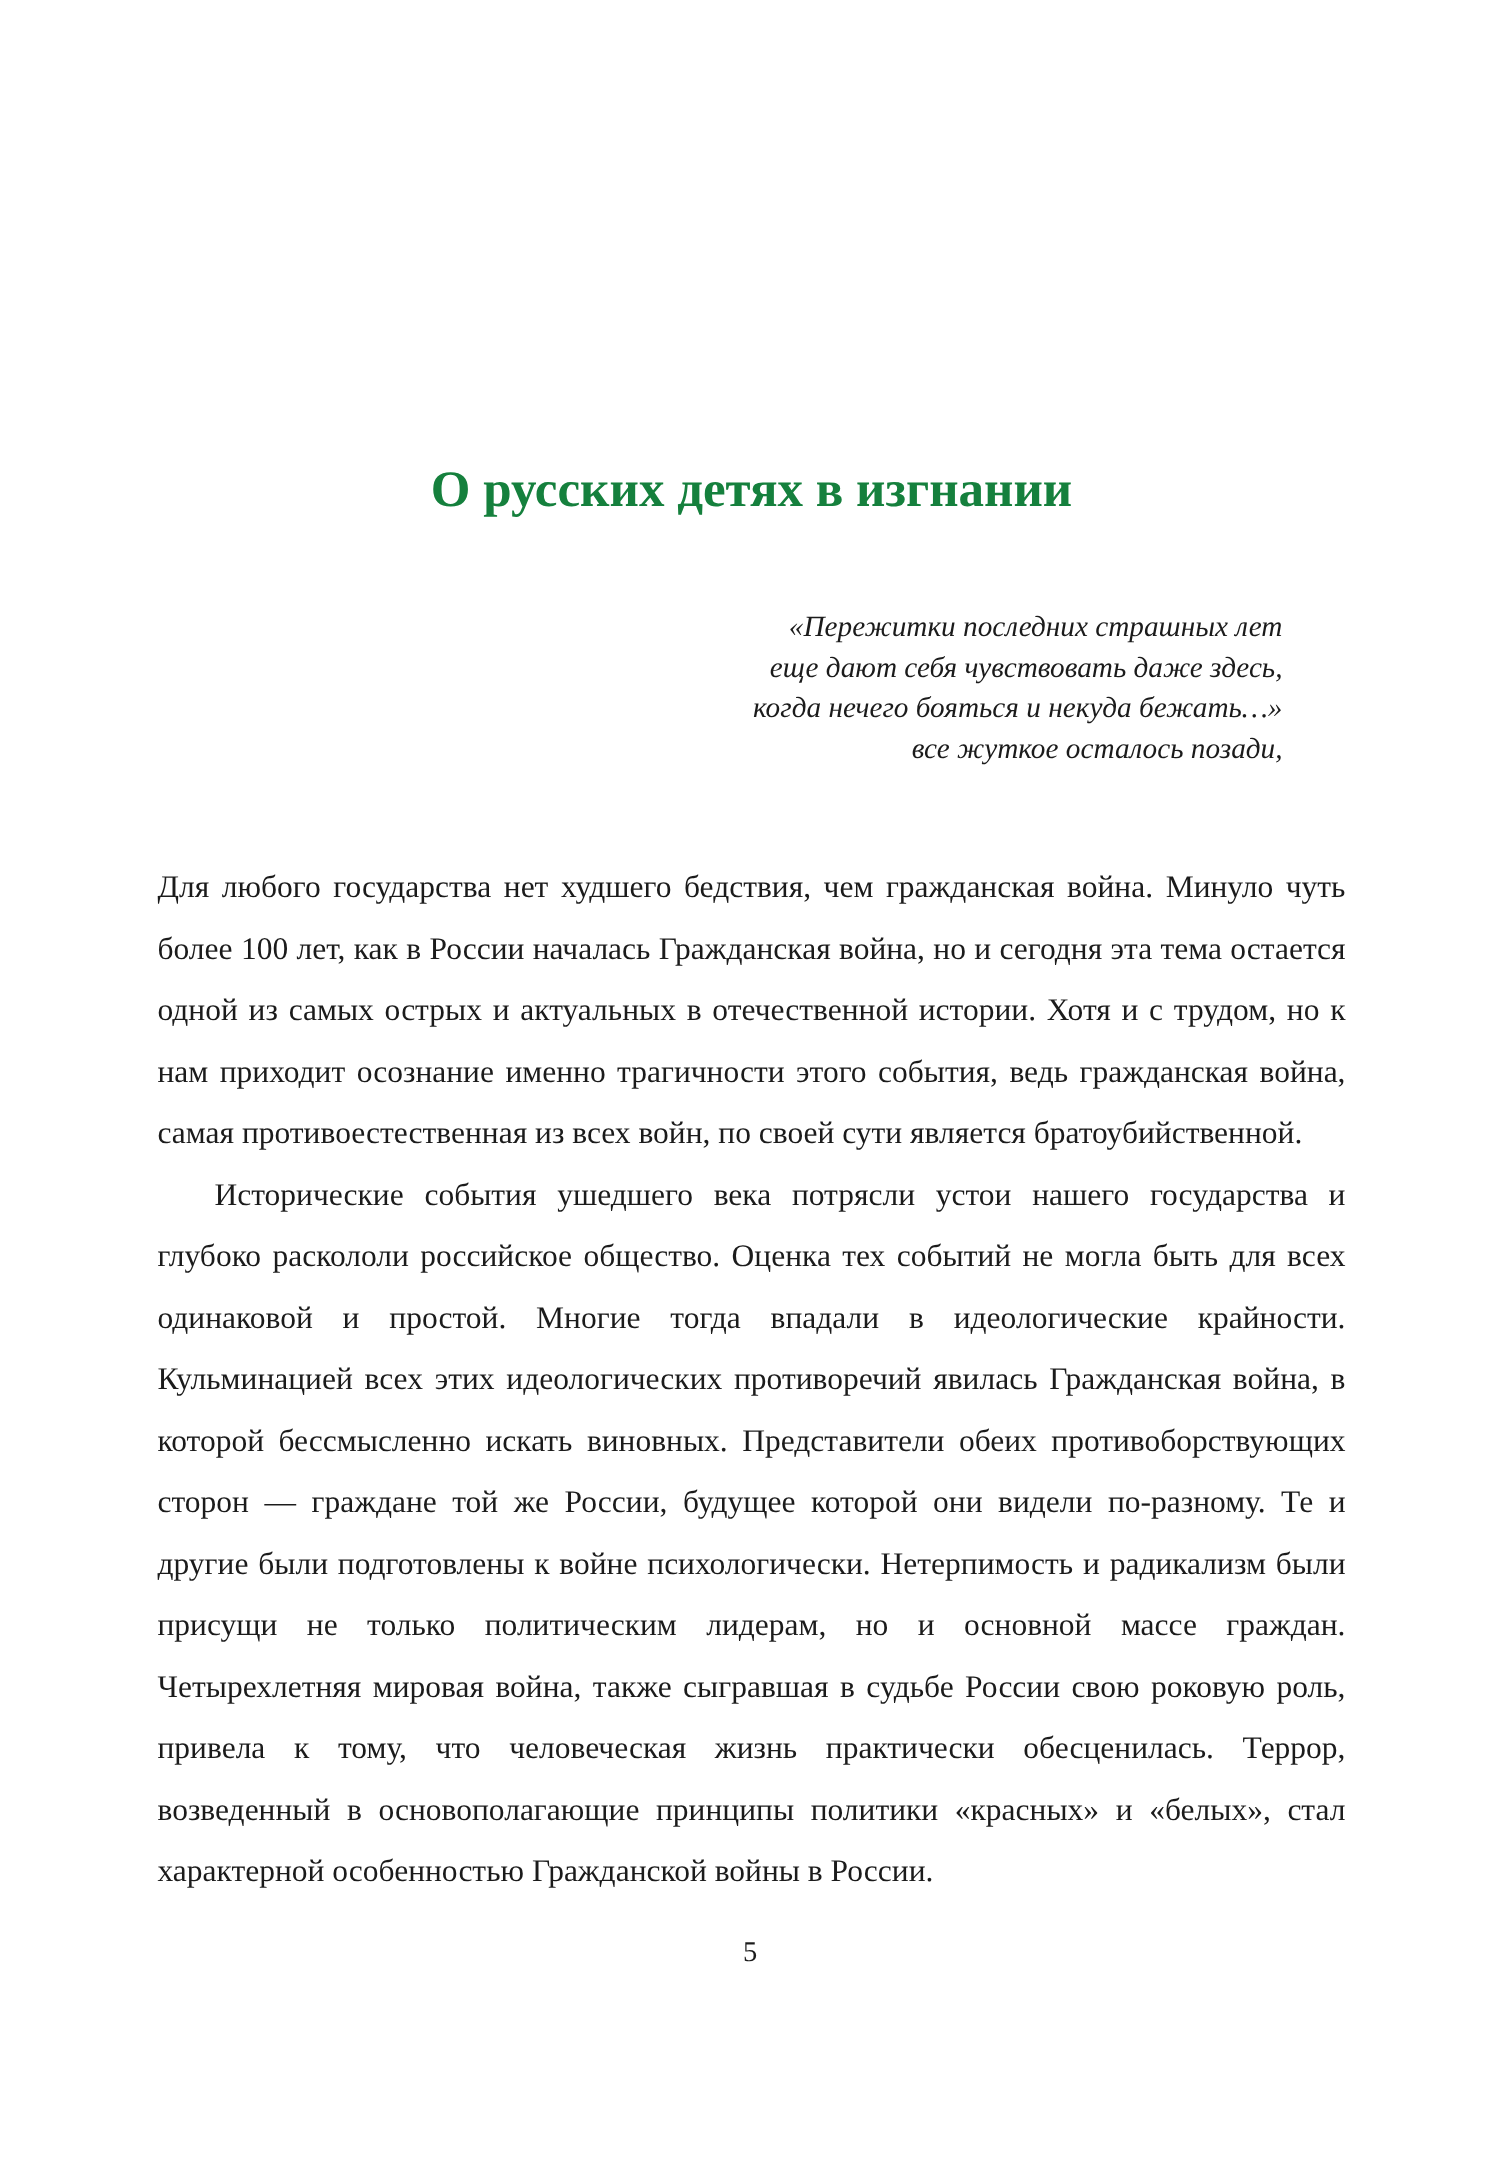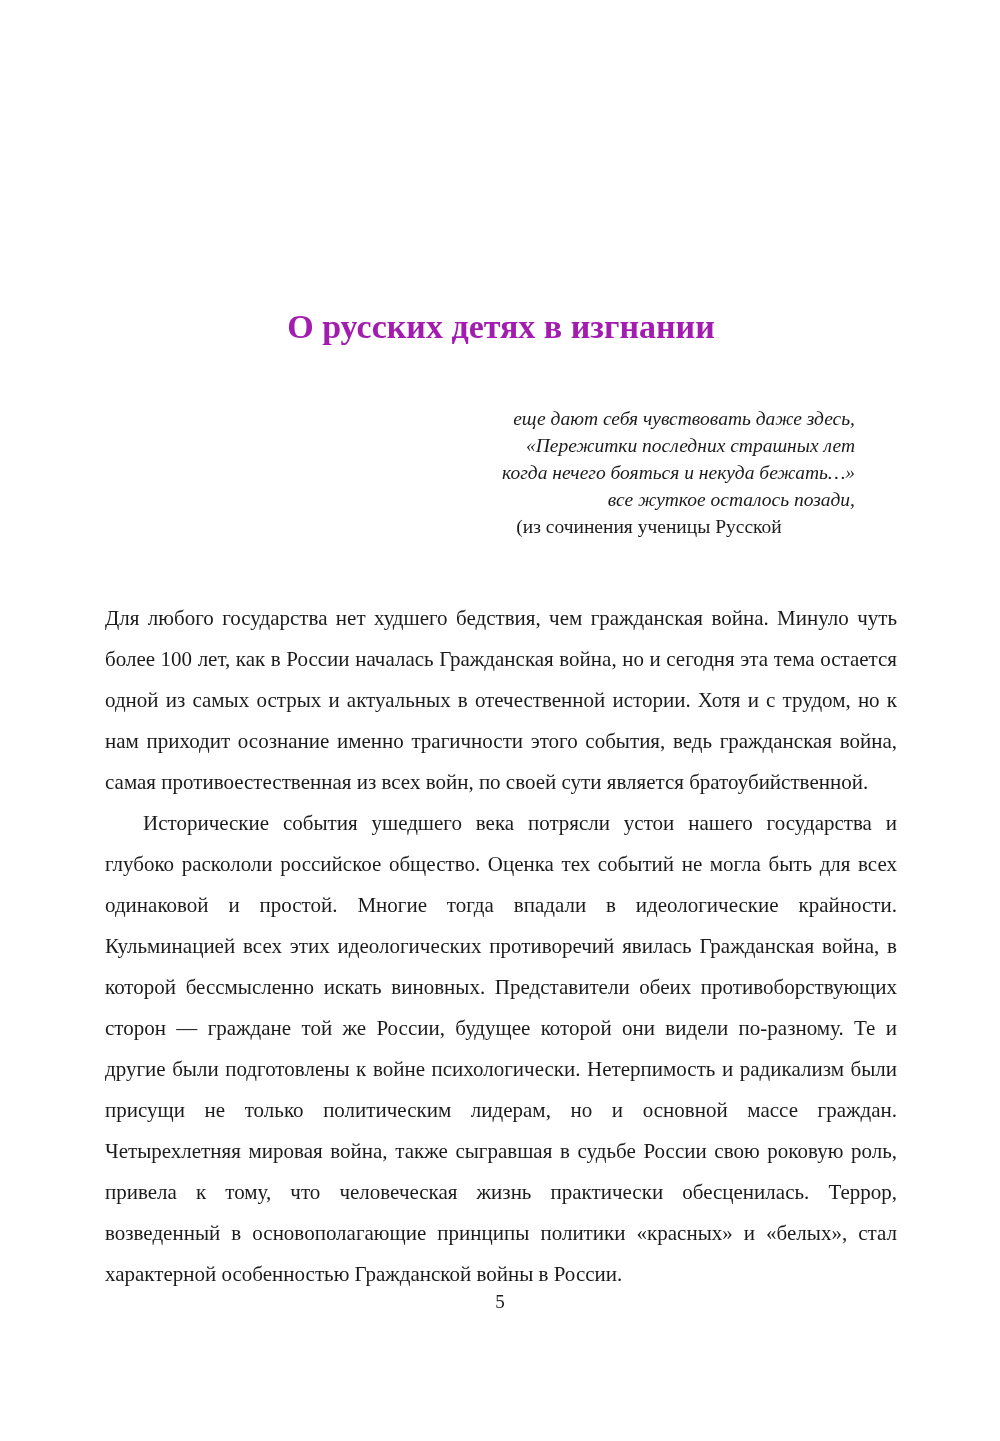--- a/index.html
+++ b/index.html
@@ -22,21 +22,21 @@
     padding: 0 103px 0 105px;
     position: relative;
   }
   .chapter-title {
     margin: 0;
     padding-top: 306px;
     text-align: center;
     font-size: 34px;
     line-height: 1.25;
     font-weight: bold;
-    color: #a21caf;
+    color: #15803d;
   }
   .epigraph {
     width: 412px;
     margin: 56px 42px 0 auto; 
     font-size: 19.5px;
     line-height: 27px;
   }
   .epigraph .quote-line {
     font-style: italic;
     text-align: right;
@@ -72,25 +72,24 @@
   }
 </style>
 </head>
 <body>
 
 <div class="page">
 
   <h1 class="chapter-title">О русских детях в изгнании</h1>
 
   <div class="epigraph">
+    <div class="quote-line">«Пережитки последних страшных лет</div>
     <div class="quote-line">еще дают себя чувствовать даже здесь,</div>
-    <div class="quote-line">«Пережитки последних страшных лет</div>
     <div class="quote-line">когда нечего бояться и некуда бежать…»</div>
     <div class="quote-line">все жуткое осталось позади,</div>
-    <div class="attribution-line">(из сочинения ученицы Русской</div>
   </div>
 
   <div class="body-text">
     <p>Для любого государства нет худшего бедствия, чем гражданская война. Минуло чуть более 100 лет, как в России началась Гражданская война, но и сегодня эта тема остается одной из самых острых и актуальных в отечественной истории. Хотя и с трудом, но к нам приходит осознание именно трагичности этого события, ведь гражданская война, самая противоестественная из всех войн, по своей сути является братоубийственной.</p>
     <p class="indented">Исторические события ушедшего века потрясли устои нашего государства и глубоко раскололи российское общество. Оценка тех событий не могла быть для всех одинаковой и простой. Многие тогда впадали в идеологические крайности. Кульминацией всех этих идеологических противоречий явилась Гражданская война, в которой бессмысленно искать виновных. Представители обеих противоборствующих сторон — граждане той же России, будущее которой они видели по-разному. Те и другие были подготовлены к войне психологически. Нетерпимость и радикализм были присущи не только политическим лидерам, но и основной массе граждан. Четырехлетняя мировая война, также сыгравшая в судьбе России свою роковую роль, привела к тому, что человеческая жизнь практически обесценилась. Террор, возведенный в основополагающие принципы политики «красных» и «белых», стал характерной особенностью Гражданской войны в России.</p>
   </div>
 
   <div class="page-number">5</div>
 
 </div>

